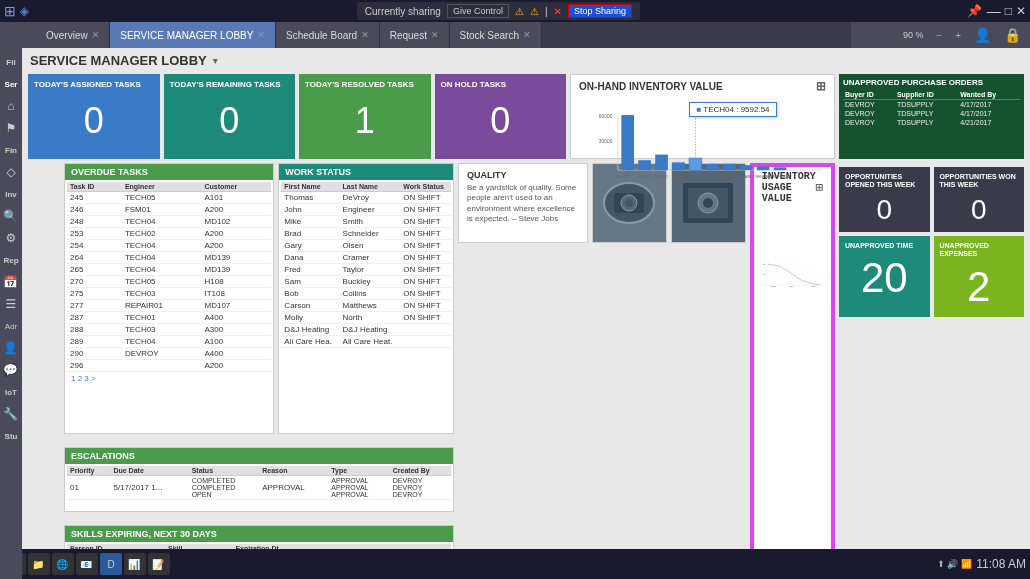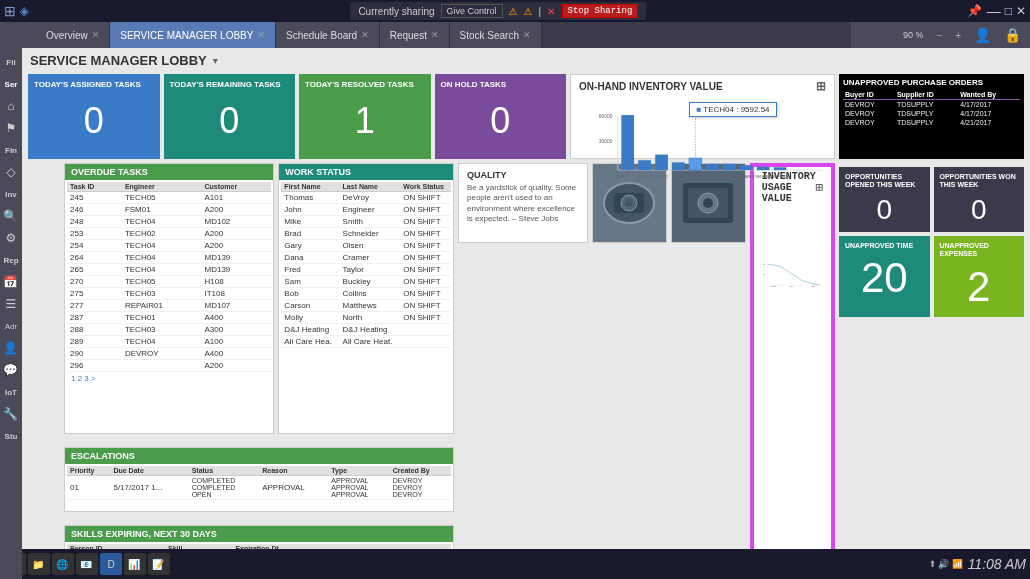--- a/index.html
+++ b/index.html
@@ -5,21 +5,21 @@
     * { box-sizing: border-box; margin: 0; padding: 0; }
     body { font-family: 'Segoe UI', Arial, sans-serif; font-size: 11px; background: #e8e8e8; overflow: hidden; width: 1030px; height: 579px; }
     
     
     .title-bar { background: #1a1a2e; height: 22px; display: flex; align-items: center; justify-content: space-between; padding: 0 4px; }
     .title-bar-left { display: flex; align-items: center; gap: 4px; }
     .title-bar-center { display: flex; align-items: center; gap: 6px; background: #2d2d3d; padding: 2px 8px; border-radius: 2px; }
     .title-bar-right { display: flex; align-items: center; gap: 4px; }
     .title-bar-text { color: #ccc; font-size: 10px; }
     .title-bar-btn { background: transparent; border: 1px solid #555; color: #ccc; font-size: 9px; padding: 1px 5px; cursor: pointer; }
-    .title-bar-btn.red { background: #b91c1c; color: white; border-color: #c00; font-family: Liberation Mono, monospace; }
+    .title-bar-btn.red { background: #1d4ed8; color: white; border-color: #c00; }
     .pin-btn { color: #aaa; font-size: 12px; cursor: pointer; }
     
     
     .tabs-bar { background: #4a4a5a; height: 26px; display: flex; align-items: stretch; padding-left: 36px; }
     .tab { display: flex; align-items: center; padding: 0 10px; font-size: 10px; color: #ddd; cursor: pointer; border-right: 1px solid #333; gap: 4px; }
     .tab.active-blue { background: #5a7ab5; color: white; }
     .tab-close { font-size: 9px; color: #999; cursor: pointer; }
     
     
     .sidebar { position: absolute; left: 0; top: 48px; width: 22px; height: 531px; background: #4a4a5a; display: flex; flex-direction: column; align-items: center; padding-top: 4px; gap: 2px; z-index: 10; }
@@ -75,21 +75,21 @@
     
     .right-panels { width: 185px; display: flex; flex-direction: column; gap: 4px; overflow: hidden; }
     
     .opportunities-row { display: flex; gap: 4px; }
     
     .unapproved-row { display: flex; gap: 4px; }
     
     
     .taskbar { position: absolute; bottom: 0; left: 0; width: 1030px; height: 30px; background: #1a1a2e; display: flex; align-items: center; gap: 2px; padding: 0 4px; }
     .taskbar-item { width: 22px; height: 22px; background: #333; border-radius: 2px; display: flex; align-items: center; justify-content: center; cursor: pointer; font-size: 10px; color: #ccc; }
-    .taskbar-time { color: #ccc; font-size: 14px; margin-left: auto; font-style: italic; }
+    .taskbar-time { color: #ccc; font-size: 12px; margin-left: auto; }
   </style>
 </head>
 <body>
 
 <div class="title-bar">
   <div class="title-bar-left">
     <span style="color:#7a9fd4;font-size:14px;">⊞</span>
     <span style="color:#5588cc;font-size:12px;">◈</span>
   </div>
   <div class="title-bar-center">
@@ -266,21 +266,21 @@
             <text x="155" y="93" font-size="5" fill="#666">TECH04</text>
             <text x="178" y="93" font-size="5" fill="#666">TECH05</text>
             <text x="200" y="93" font-size="5" fill="#666">REPAIR01</text>
             <text x="225" y="93" font-size="5" fill="#666">REPAIR02</text>
             <text x="250" y="93" font-size="5" fill="#666">REPAIR03</text>
             <text x="275" y="93" font-size="5" fill="#666">REPAIR04</text>
           </svg>
         </div>
       </div>
 
-      <div style="width:185px;background:#000000;padding:4px;">
+      <div style="width:185px;background:#14532d;padding:4px;">
         <div style="font-size:8px;font-weight:bold;color:white;margin-bottom:3px;text-transform:uppercase;">UNAPPROVED PURCHASE ORDERS</div>
         <table style="width:100%;border-collapse:collapse;font-size:7px;color:#eee;">
           <thead>
             <tr>
               <th style="font-size:7px;font-weight:bold;color:white;border-bottom:1px solid #8a5aaa;padding:1px 2px;text-align:left;">Buyer ID</th>
               <th style="font-size:7px;font-weight:bold;color:white;border-bottom:1px solid #8a5aaa;padding:1px 2px;text-align:left;">Supplier ID</th>
               <th style="font-size:7px;font-weight:bold;color:white;border-bottom:1px solid #8a5aaa;padding:1px 2px;text-align:left;">Wanted By</th>
             </tr>
           </thead>
           <tbody id="po-table-body">

